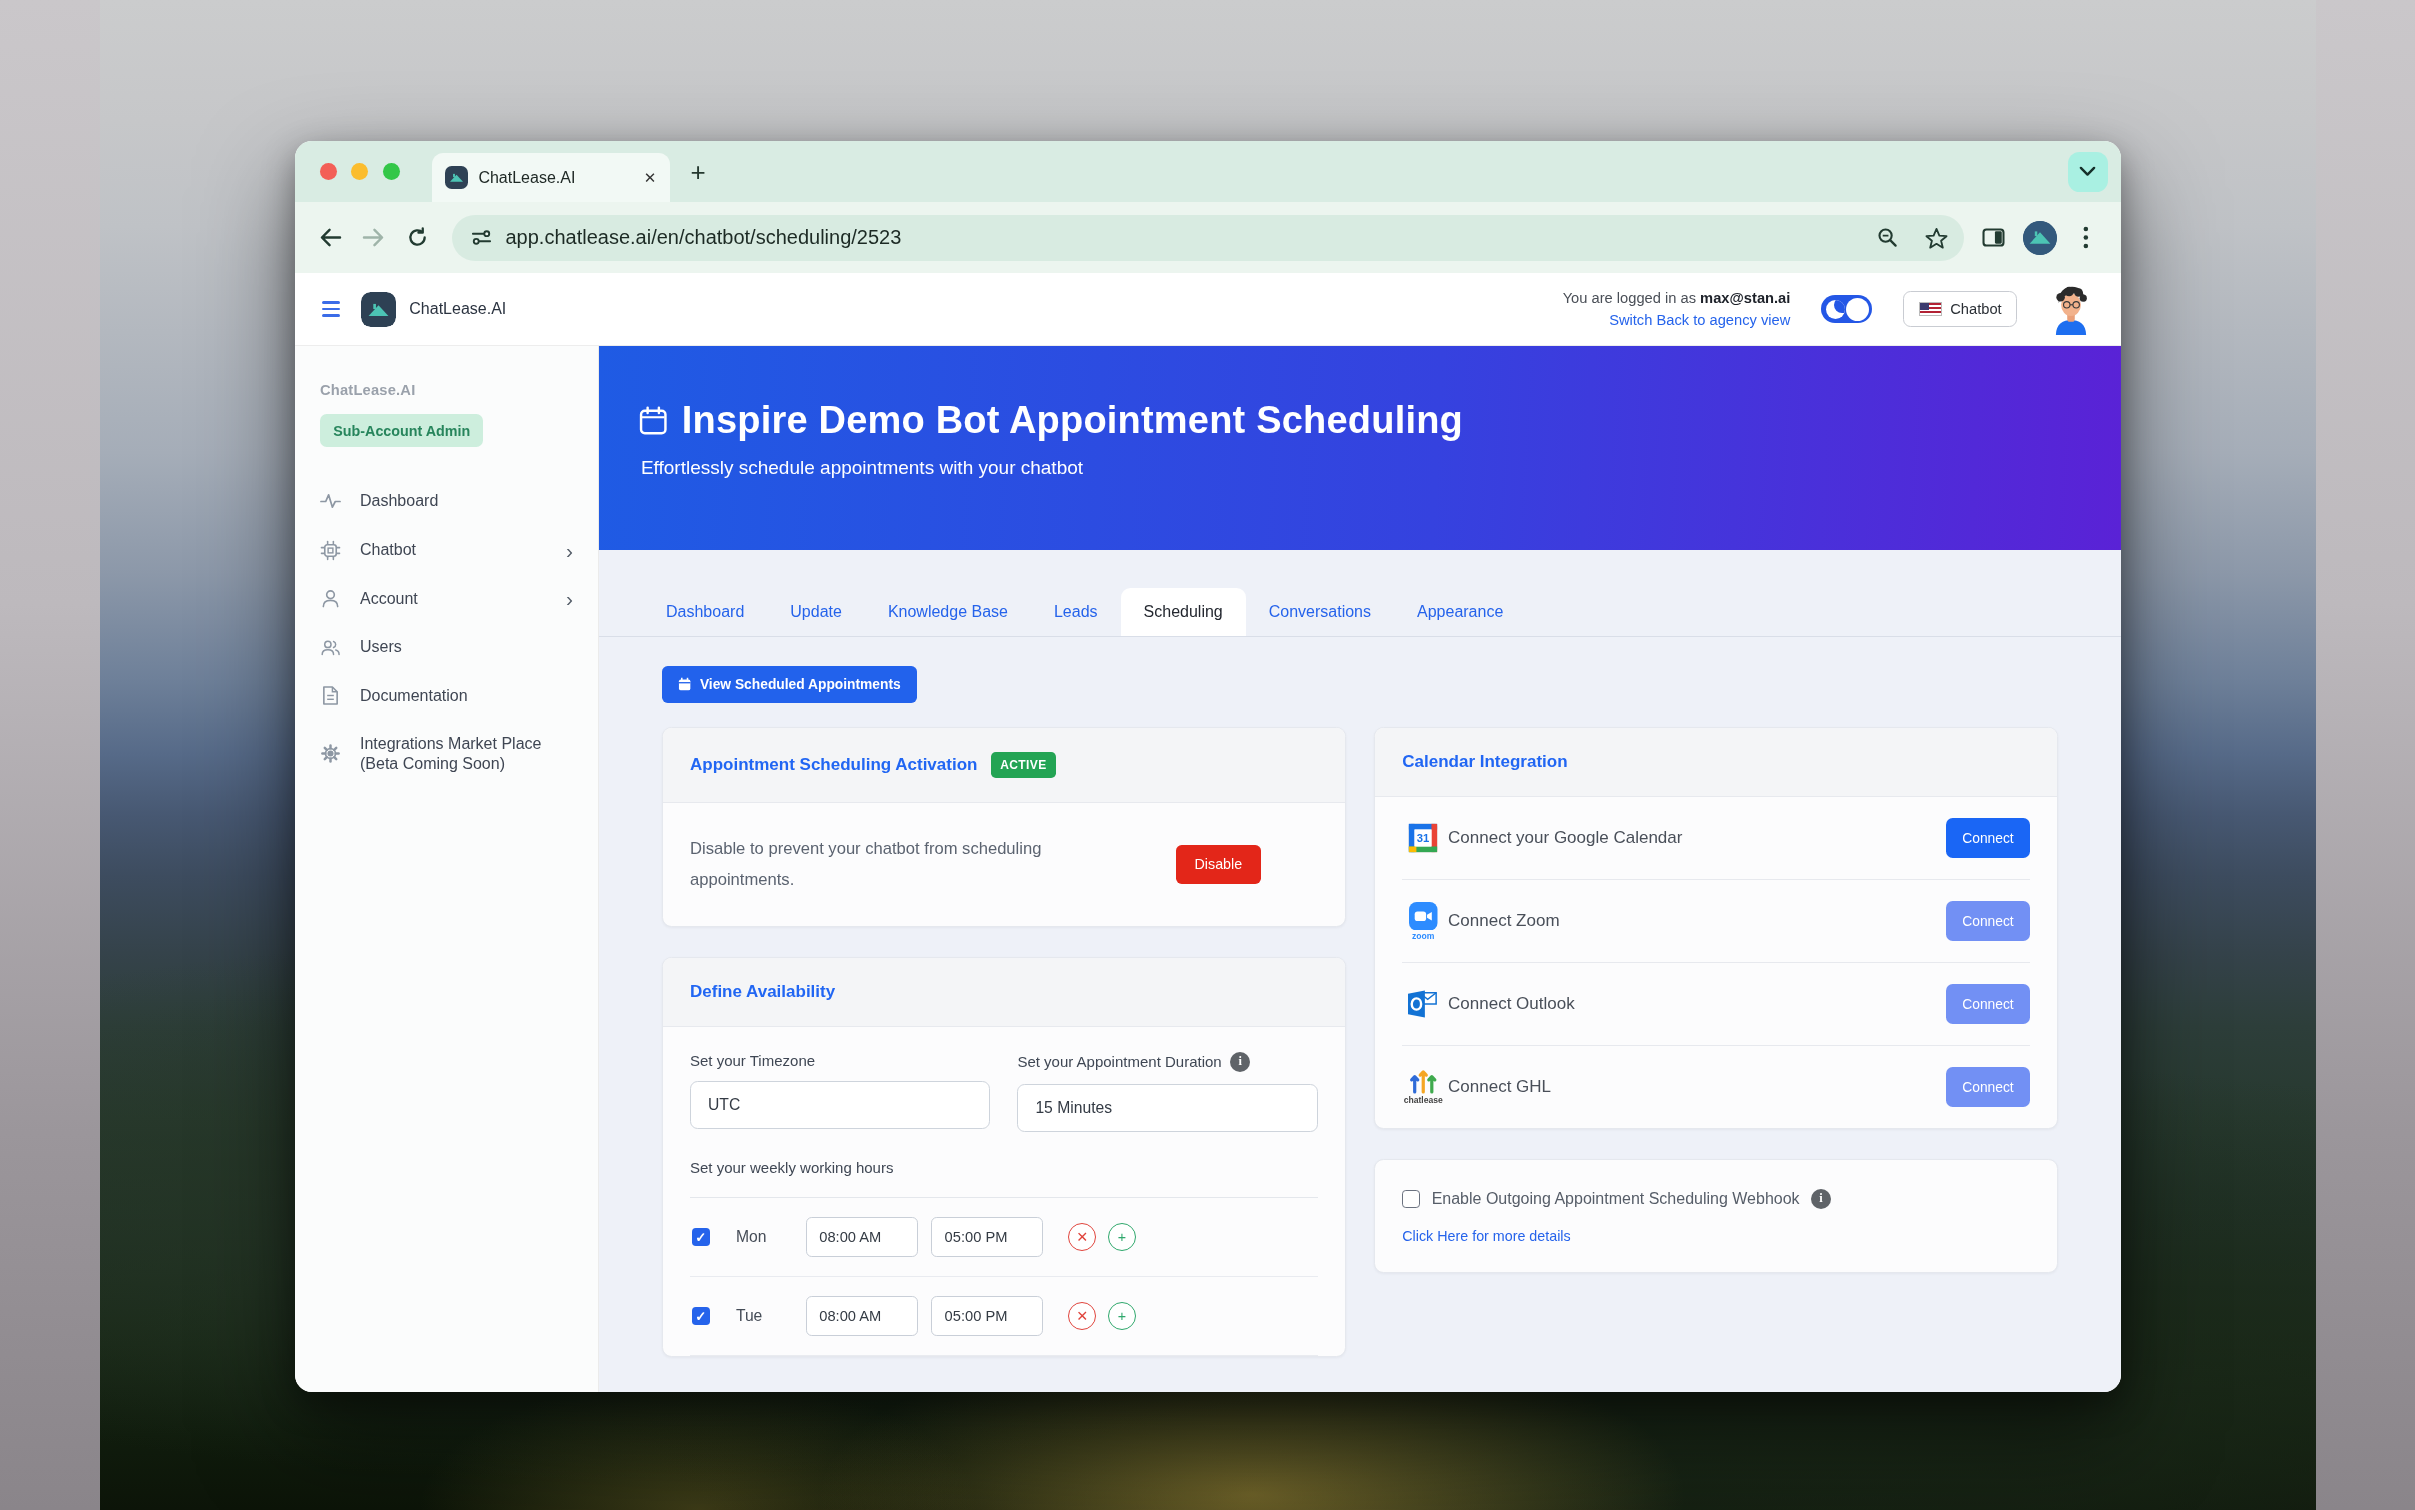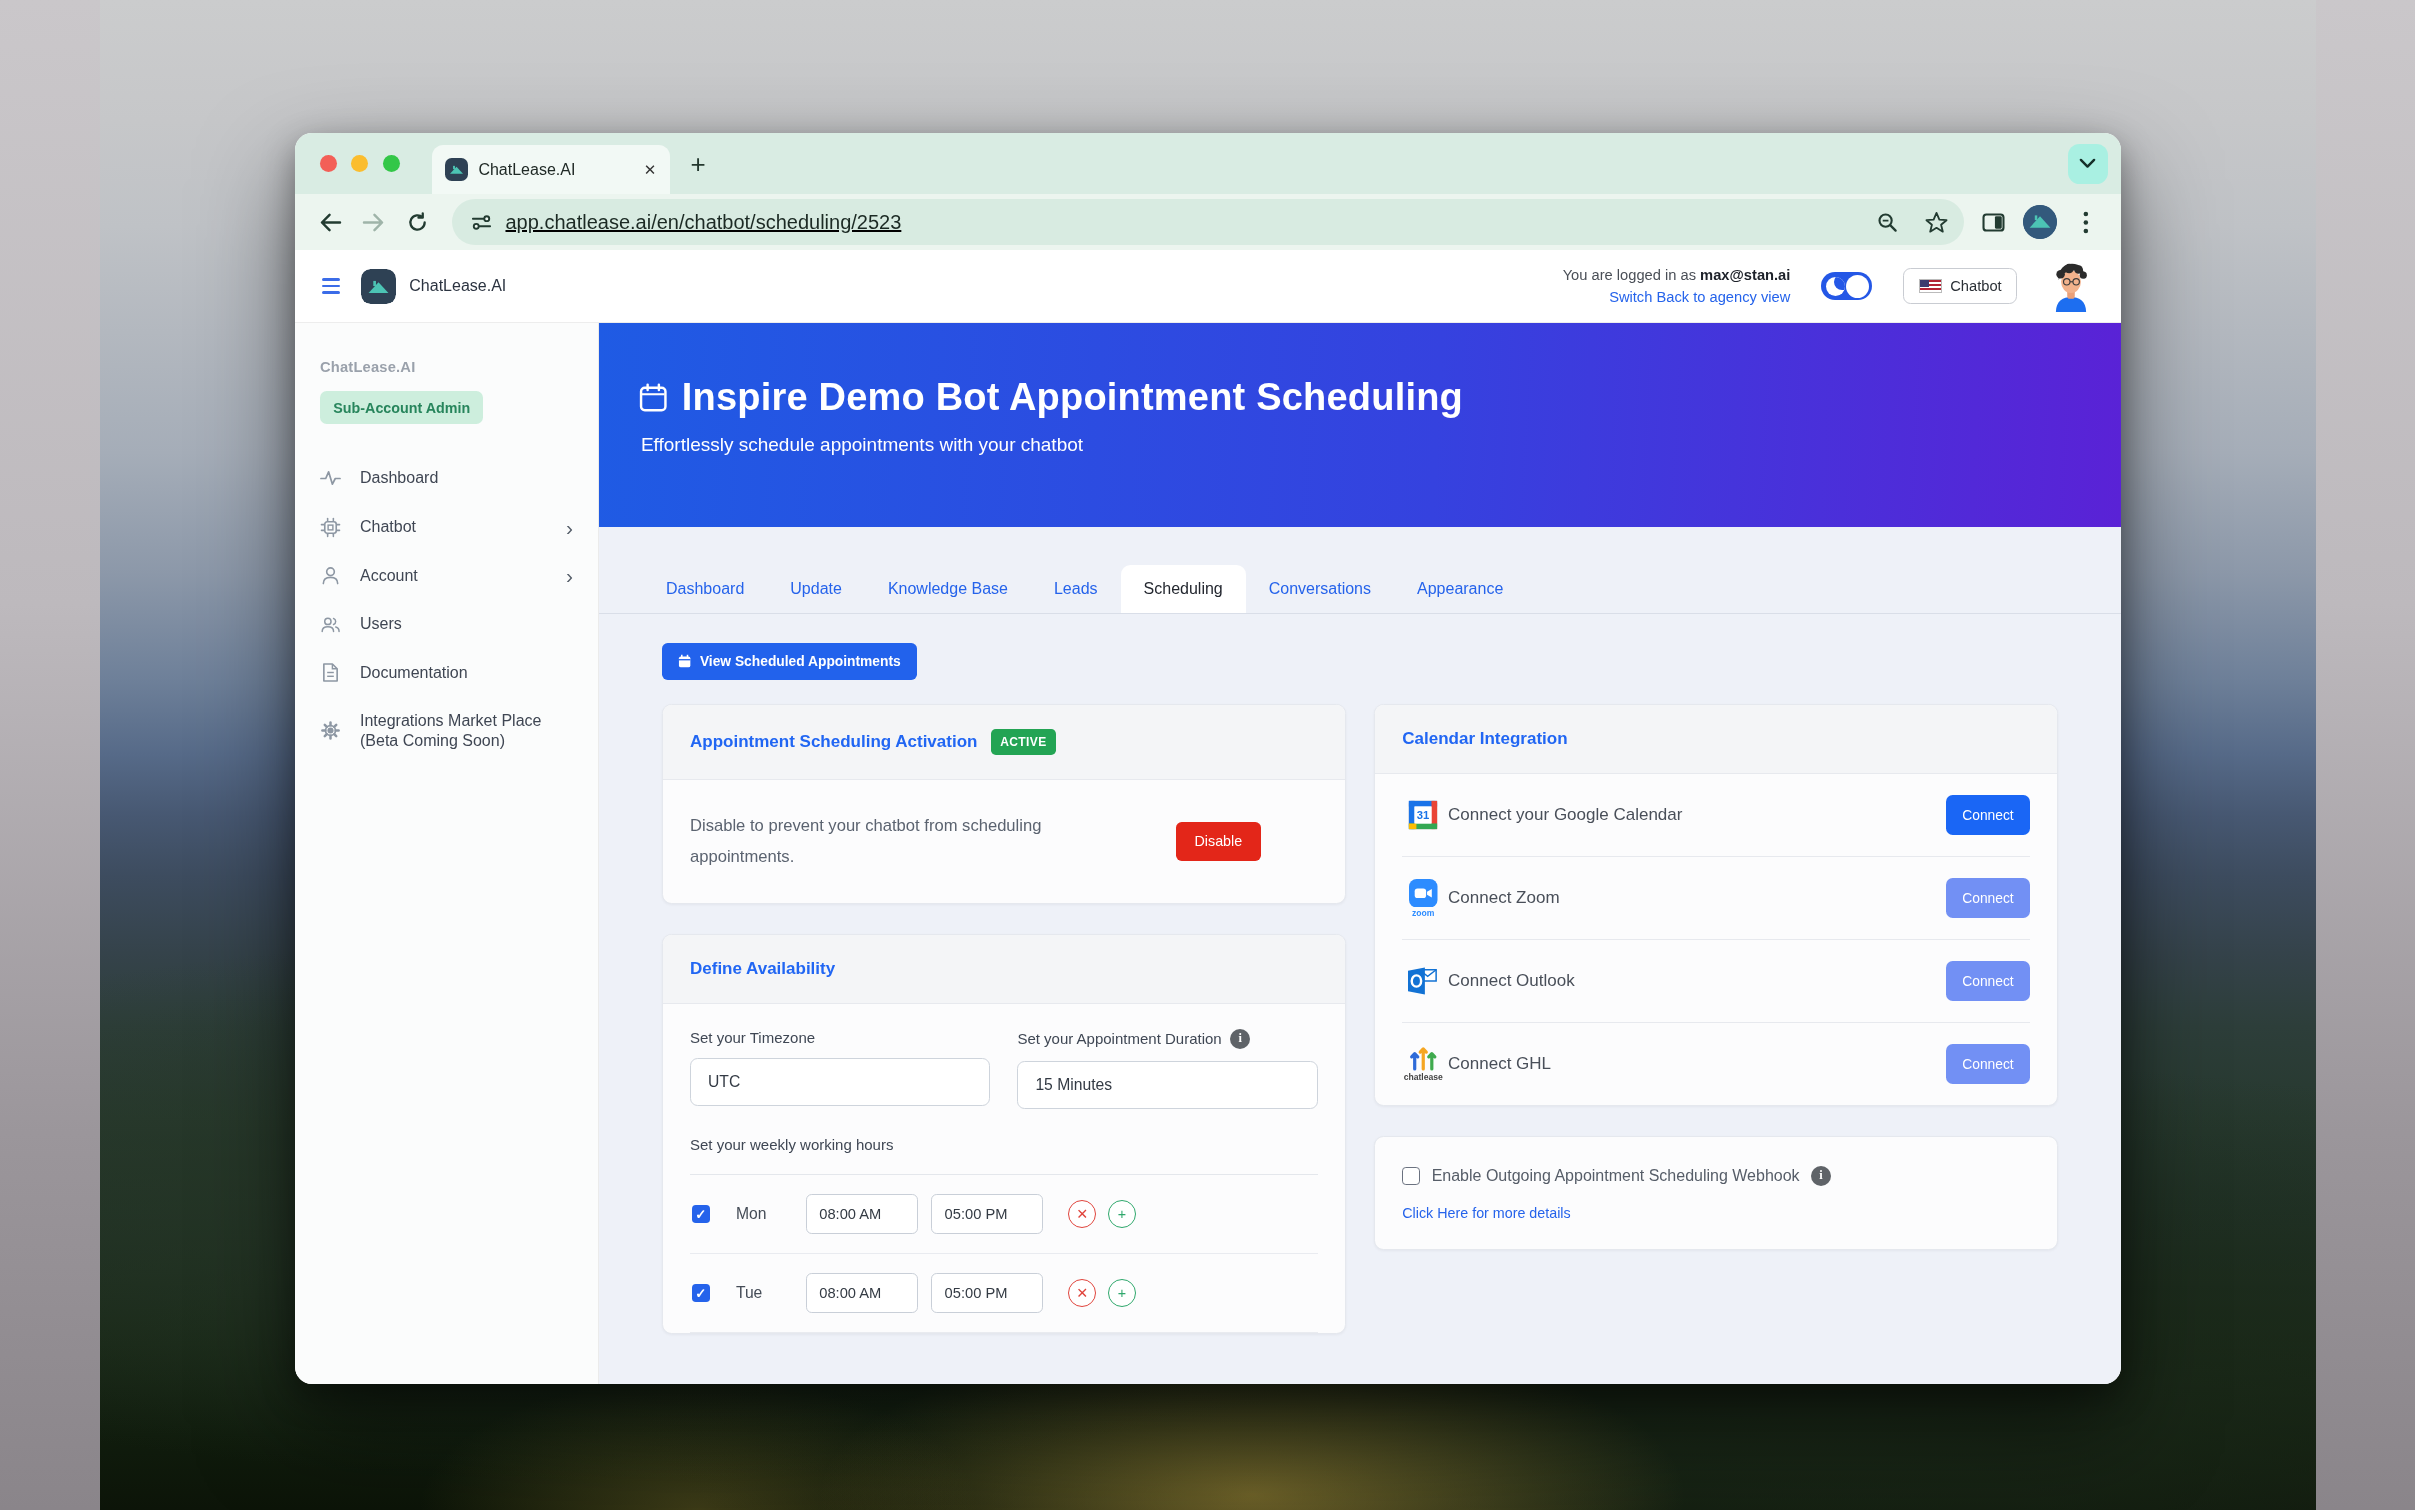--- a/index.html
+++ b/index.html
@@ -20,21 +20,21 @@
       radial-gradient(ellipse 1712px 476px at 78% 92%, rgba(28,42,26,.9), transparent 70%),
       linear-gradient(180deg,
         #cbcccd 0%, #c6c7c9 8%, #bfc2c6 15%, #b3b8bf 22%, #a5adb8 30%,
         #8c98a9 38%, #6e8099 45%, #566a88 50%, #475872 54%,
         #3d4c5f 58%, #35434b 63%, #2d3e3a 68%, #27392f 74%,
         #203126 81%, #182717 89%, #101c0d 95%, #0c1408 100%);
   }
 
   
   .window {
-    position:absolute; left:295px; top:133px; width:1826px; height:1251px;
+    position:absolute; left:295px; top:141px; width:1826px; height:1251px;
     border-radius:17px; overflow:hidden; display:flex; flex-direction:column;
     box-shadow:0 43px 95px rgba(0,0,0,.5), 0 11.4px 32px rgba(0,0,0,.35);
     background:#fff;
   }
 
   
   .tabstrip { height:61px; background:#d9ece3; display:flex; align-items:center; padding:0 13.3px 0 25px; flex:0 0 auto; }
   .traffic { display:flex; gap:14.3px; align-items:center; margin-right:32px; }
   .tl { width:17px; height:17px; border-radius:50%; }
   .tl.red{ background:#f35f57; } .tl.yellow{ background:#fbbd2e; } .tl.green{ background:#33c748; }
@@ -44,21 +44,21 @@
   }
   .tab-title { font-size:16px; color:#202a26; flex:1; white-space:nowrap; overflow:hidden; }
   .tab-close { font-size:15px; color:#333; cursor:default; }
   .newtab-btn { font-size:26px; color:#24382f; margin-left:21px; line-height:1; font-weight:300; }
   .win-chevron {
     margin-left:auto; width:40px; height:40px; border-radius:11.4px; background:#a9f0e2;
     display:flex; align-items:center; justify-content:center;
   }
 
   
-  .toolbar { height:56px; background:#ecf5ef; display:flex; align-items:center; padding:0 21px; gap:15px; flex:0 0 auto;text-decoration:underline; }
+  .toolbar { height:71px; background:#ecf5ef; display:flex; align-items:center; padding:0 21px; gap:15px; flex:0 0 auto; }
   .nav-ic { width:28.5px; height:28.5px; display:flex; align-items:center; justify-content:center; }
   .urlpill {
     flex:1; height:46px; background:#d8ebe1; border-radius:23px; margin-left:5.7px;
     display:flex; align-items:center; padding:0 9.5px 0 19px; gap:13.3px;
   }
   .url-text { font-size:20px; color:#1c2a24; flex:1; }
   .pill-ic { width:36px; height:36px; display:flex; align-items:center; justify-content:center; }
   .tb-avatar { width:34px; height:34px; border-radius:50%; background:#33597c; display:flex; align-items:center; justify-content:center; overflow:hidden; }
 
   

